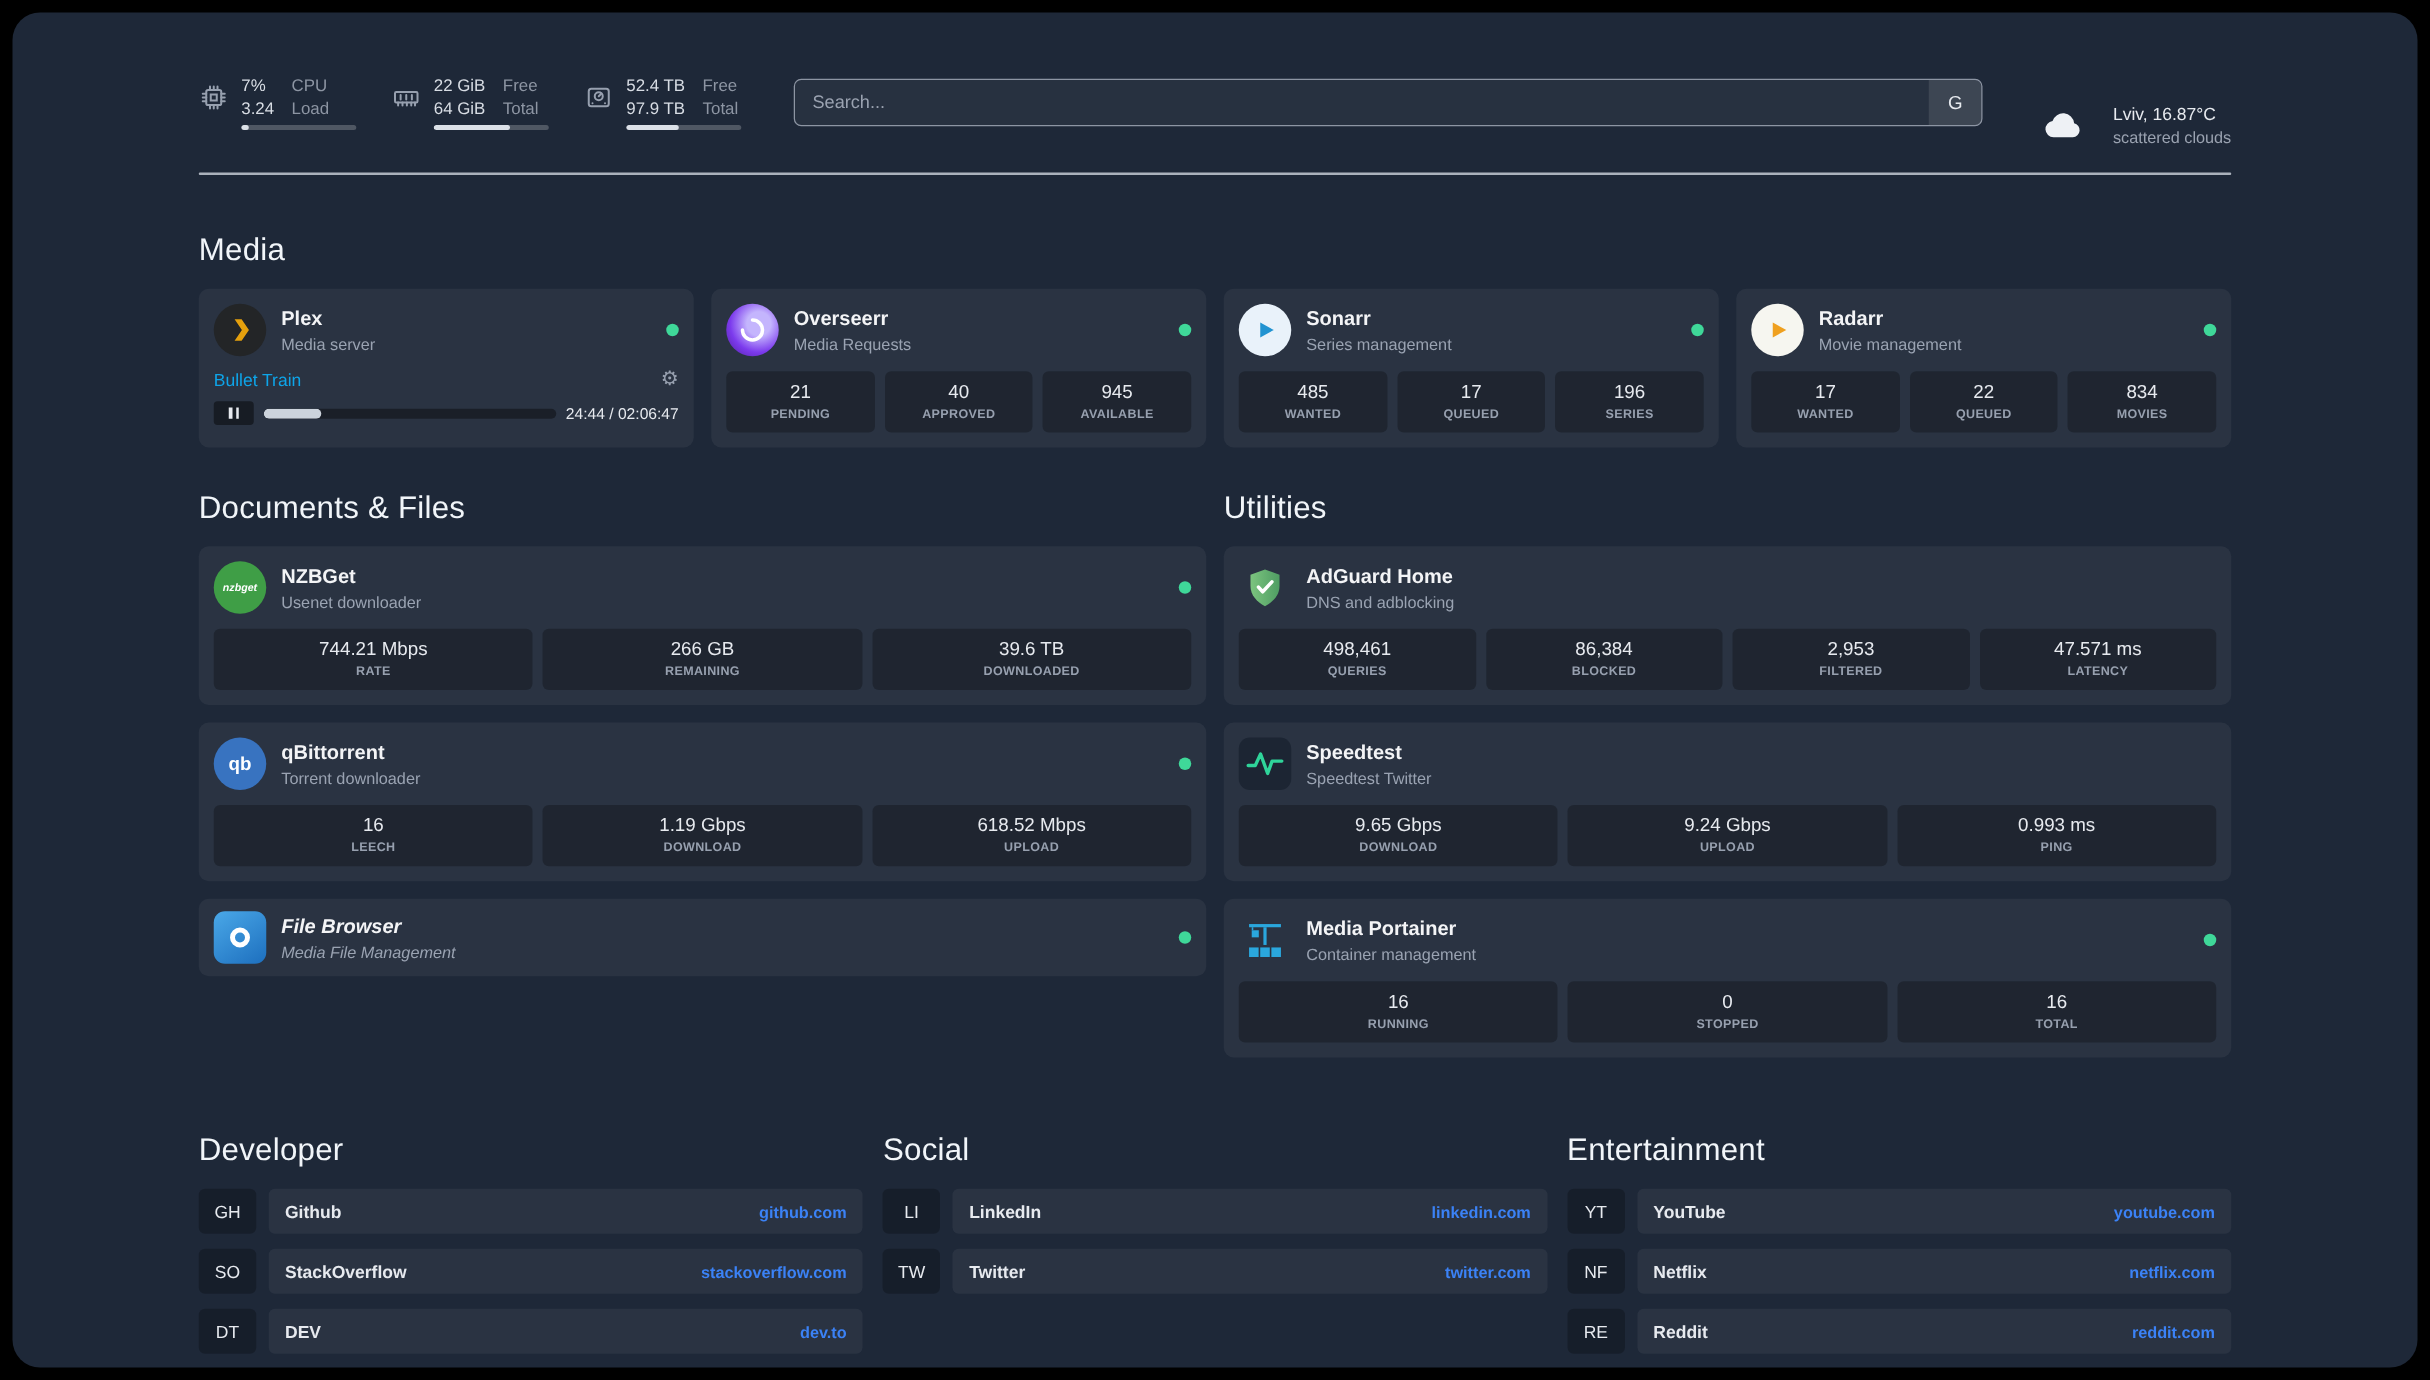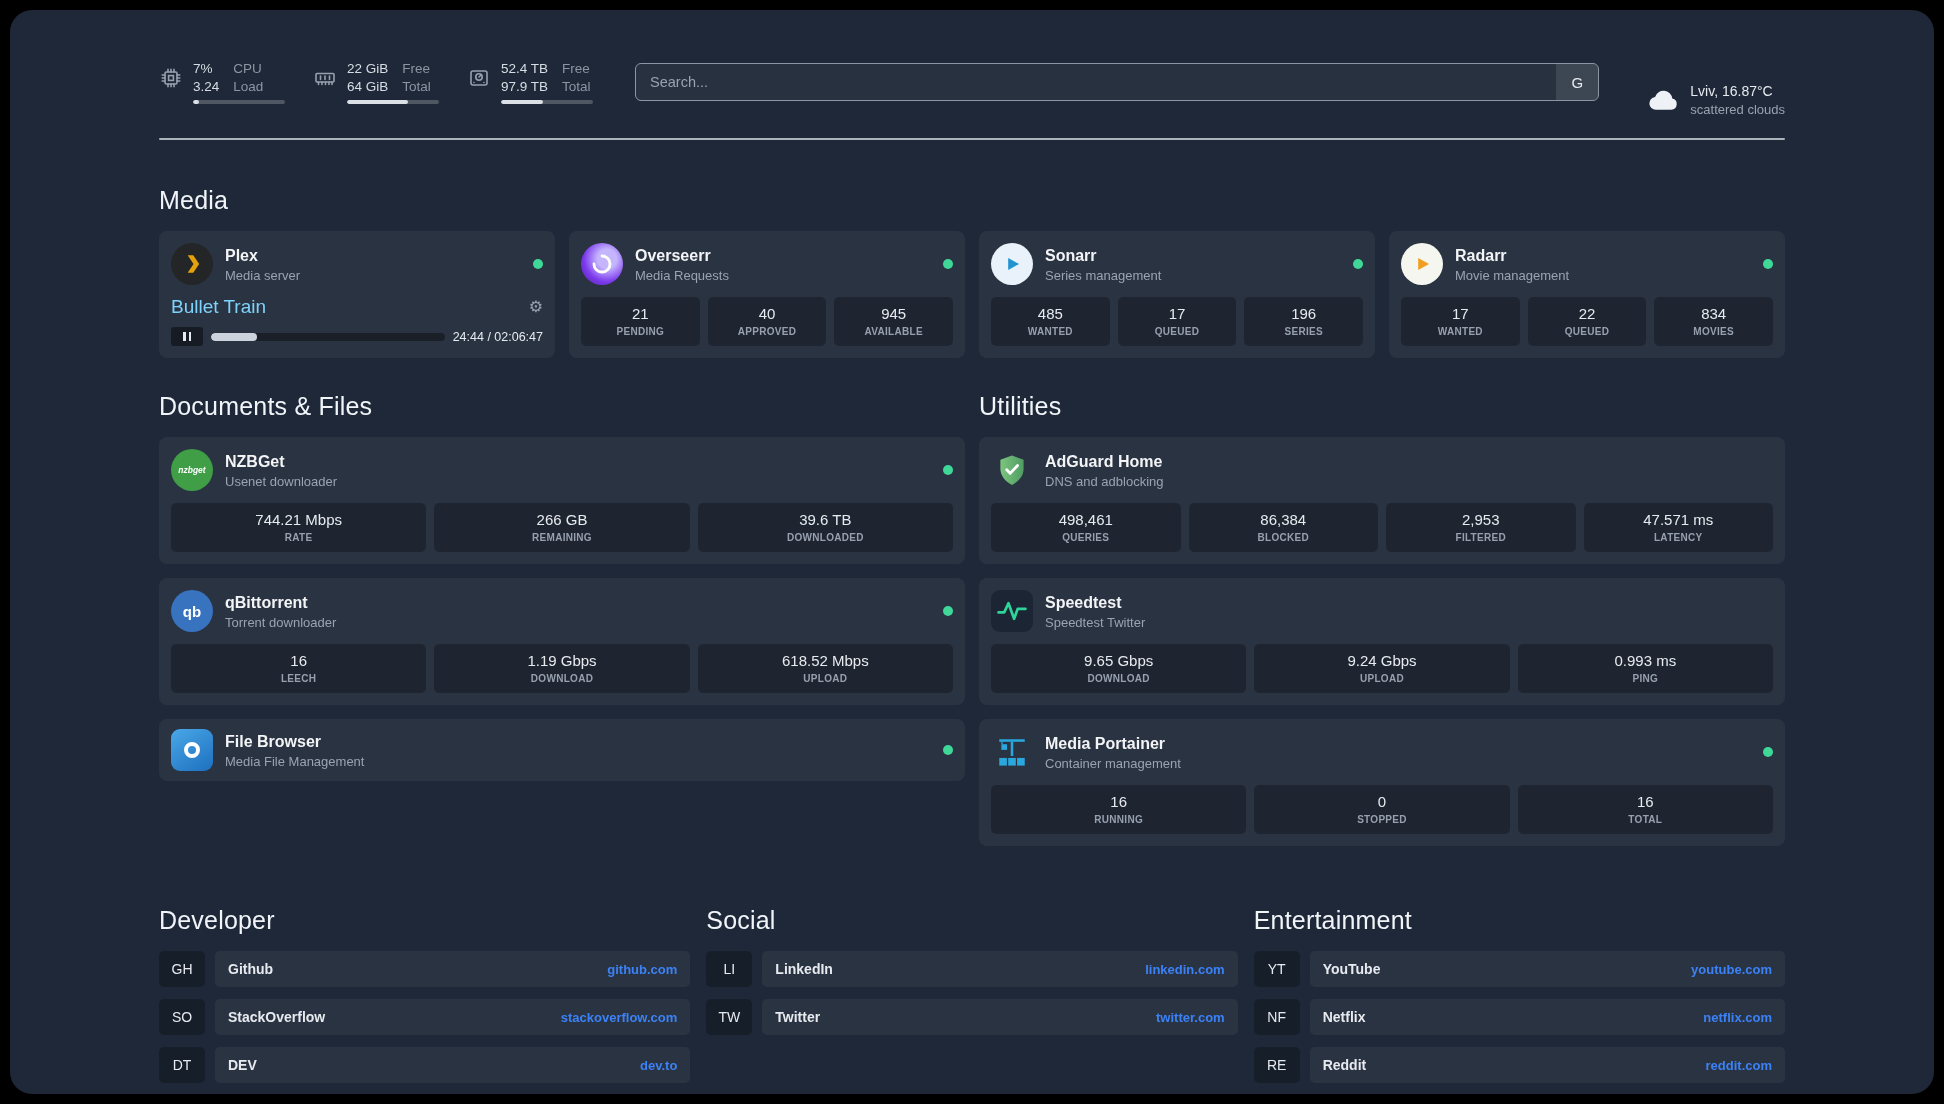--- a/index.html
+++ b/index.html
@@ -18,21 +18,21 @@
   .res-val { font-size:13.5px; color:#d8dde4; line-height:1.3; white-space:nowrap; }
   .res-lab { font-size:13.5px; color:#8d95a3; line-height:1.3; white-space:nowrap; }
   .res-bar { margin-top:5px; height:4px; width:100%; min-width:92px; background:rgba(255,255,255,0.22); border-radius:2px; overflow:hidden; }
   .res-fill { height:100%; background:#dbe0e7; border-radius:2px; }
 
   .searchbox { flex:1; position:relative; margin:0 46px 0 14px; }
   .search-input { width:100%; height:38px; background:rgba(255,255,255,0.045); border:1px solid #8d95a3; border-radius:6px; color:#e7eaef; font-size:14.5px; padding:0 58px 0 14px; outline:none; font-family:"Liberation Sans", sans-serif; }
   .search-input::placeholder { color:#9aa2b0; }
   .search-btn { position:absolute; right:1px; top:1px; bottom:1px; width:42px; background:rgba(255,255,255,0.10); border:none; border-radius:0 5px 5px 0; color:#e7eaef; font-size:15px; cursor:pointer; }
 
-  .weather { display:flex; align-items:center; gap:9px;margin-top:36px; }
+  .weather { display:flex; align-items:center; gap:22px;margin-top:36px; }
   .weather-icon { width:36px; height:36px; color:#eef1f5; }
   .weather-icon svg { width:100%; height:100%; }
   .weather-main { font-size:14px; color:#e7eaef; line-height:1.35; }
   .weather-sub { font-size:13px; color:#9aa2b0; line-height:1.35; }
 
   .divider { margin-top:20px; height:2px; background:rgba(226,232,240,0.72); border-radius:1px; }
 
   
   .section-h { font-size:25px; font-weight:500; color:#f1f5f9; letter-spacing:0.2px; }
   .media-section { margin-top:46px; }
@@ -48,33 +48,33 @@
   .app-icon { width:42px; height:42px; border-radius:50%; flex:none; display:flex; align-items:center; justify-content:center; overflow:hidden; }
   .app-icon svg { width:26px; height:26px; }
 
   .stats { display:flex; gap:8px; margin-top:12px; }
   .stat { flex:1; background:rgba(0,0,0,0.26); border-radius:5px; text-align:center; padding:8px 4px 9px; }
   .stat-v { font-size:15px; color:#e7eaef; }
   .stat-l { font-size:10px; font-weight:700; color:#97a0af; margin-top:4px; letter-spacing:0.3px; }
 
   
   .np-row { display:flex; align-items:center; justify-content:space-between; margin-top:11px; }
-  .np-title { font-size:19px; color:#7dd3fc; }
+  .np-title { font-size:14px; color:#0ea5e9; }
   .gear { color:#97a0af; font-size:16px; line-height:1; cursor:pointer; }
   .np-bar-row { display:flex; align-items:center; gap:8px; margin-top:9px; }
   .pause-btn { width:32px; height:19px; background:rgba(0,0,0,0.45); border-radius:3px; display:flex; align-items:center; justify-content:center; gap:3px; cursor:pointer; flex:none; border:none; }
   .pause-btn i { display:block; width:2.5px; height:9px; background:#e7eaef; }
   .np-progress { flex:1; height:8px; border-radius:4px; background:rgba(0,0,0,0.38); overflow:hidden; }
   .np-fill { height:100%; background:#ccd3dc; border-radius:4px; }
   .np-time { font-size:12.5px; color:#e7eaef; white-space:nowrap; }
 
   .two-col { margin-top:34px; display:grid; grid-template-columns:1fr 1fr; column-gap:14px; }
   .col .section-h { margin-bottom:16px; }
   .col .card { margin-bottom:14px; }
-  .card.slim { padding:10px 12px; }
+  .card.slim { padding:10px 12px;font-style:italic; }
 
   
   .ic-plex { background:#232527; }
   .ic-overseerr { background:radial-gradient(circle at 62% 38%, #c4b5fd 0 26%, #7c3aed 62%, #4c1d95 100%); }
   .ic-sonarr { background:#e9f2fa; }
   .ic-radarr { background:#f6f6f0; }
   .ic-nzbget { background:#3f9e46; }
   .nzb-txt { color:#fff; font-size:8.5px; font-weight:700; font-style:italic; }
   .ic-qbit { background:#3873c0; }
   .qb-txt { color:#fff; font-size:15px; font-weight:700; }

